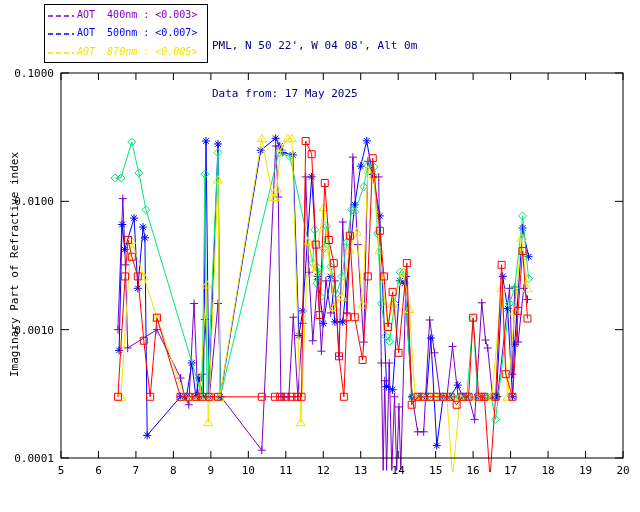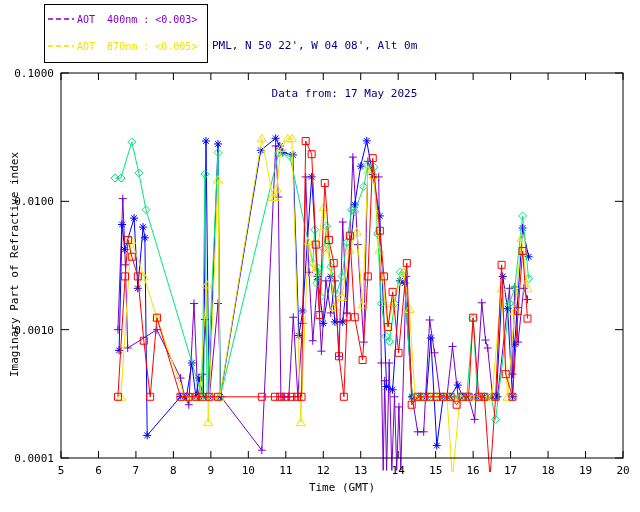--- a/index.html
+++ b/index.html
@@ -3,22 +3,22 @@
 <meta charset="utf-8">
 <style>
   html,body{margin:0;padding:0;background:#fff;}
   .screen{position:relative;width:640px;height:512px;background:#ffffff;overflow:hidden;
           font-family:"DejaVu Sans Mono","Liberation Mono",monospace;}
   #plot{position:absolute;left:0;top:0;}
   #plot text{font-family:"DejaVu Sans Mono","Liberation Mono",monospace;font-size:11px;fill:#000;}
   #legend{position:absolute;left:44px;top:4px;width:164px;height:59px;border:1px solid #000;
           box-sizing:border-box;background:#fff;display:flex;flex-direction:column;
           justify-content:space-around;padding:1px 2px 1px 3px;z-index:2;}
-  .lrow{display:flex;align-items:flex-start;gap:3px;font-size:10px;line-height:10px;white-space:pre;}
-  .hdr{position:absolute;left:212px;top:6px;font-size:11px;line-height:16px;color:#000082;white-space:pre;z-index:2;text-align:right;}
+  .lrow{display:flex;align-items:flex-end;gap:3px;font-size:10px;line-height:10px;white-space:pre;}
+  .hdr{position:absolute;left:212px;top:6px;font-size:11px;line-height:16px;color:#000082;white-space:pre;z-index:2;}
   .xlabel{position:absolute;left:61px;top:481px;width:562px;text-align:center;font-size:11px;color:#000;}
   .ylabel{position:absolute;left:-186px;top:258px;width:400px;text-align:center;font-size:11px;color:#000;
           transform:rotate(-90deg);}
 </style>
 </head>
 <body>
 
 <div class="screen">
   <svg id="plot" width="640" height="512">
       <defs>
@@ -395,22 +395,24 @@
       <text x="54" y="333.6666666666667" text-anchor="end">0.0010</text>
       <line x1="61" y1="458" x2="69" y2="458" stroke="#000"></line>
       <line x1="623" y1="458" x2="615" y2="458" stroke="#000"></line>
       <text x="54" y="462" text-anchor="end">0.0001</text>
     </svg>
   <div id="legend">
       <div class="lrow"><svg width="26" height="8">
           <line x1="0" y1="4" x2="26" y2="4" stroke="#7d00c8" stroke-width="1.3" stroke-dasharray="5 3"></line>
         </svg><span style="color: rgb(125, 0, 200);">AOT  400nm : &lt;0.003&gt;</span></div>
       <div class="lrow"><svg width="26" height="8">
+          <line x1="0" y1="4" x2="26" y2="4" stroke="#0000ff" stroke-width="1.3" stroke-dasharray="5 3"></line>
+        </svg><span style="color: rgb(0, 0, 255);">AOT  500nm : &lt;0.007&gt;</span></div>
+      <div class="lrow"><svg width="26" height="8">
           <line x1="0" y1="4" x2="26" y2="4" stroke="#f0e400" stroke-width="1.3" stroke-dasharray="5 3"></line>
-        </svg><span style="color: rgb(240, 228, 0);">AOT  870nm : &lt;0.005&gt;</span></div>
+        </svg><span style="color: rgb(240, 228, 0); font-style: italic;">AOT  870nm : &lt;0.005&gt;</span></div>
     </div>
   <div class="hdr">
     <div>PML, N 50 22', W 04 08', Alt 0m</div>
     <div>Data from: 17 May 2025</div>
   </div>
-  <div class="xlabel">Time (GMT)</div>
   <div class="ylabel">Imaginary Part of Refractive index</div>
 </div>
 
 </body></html>

